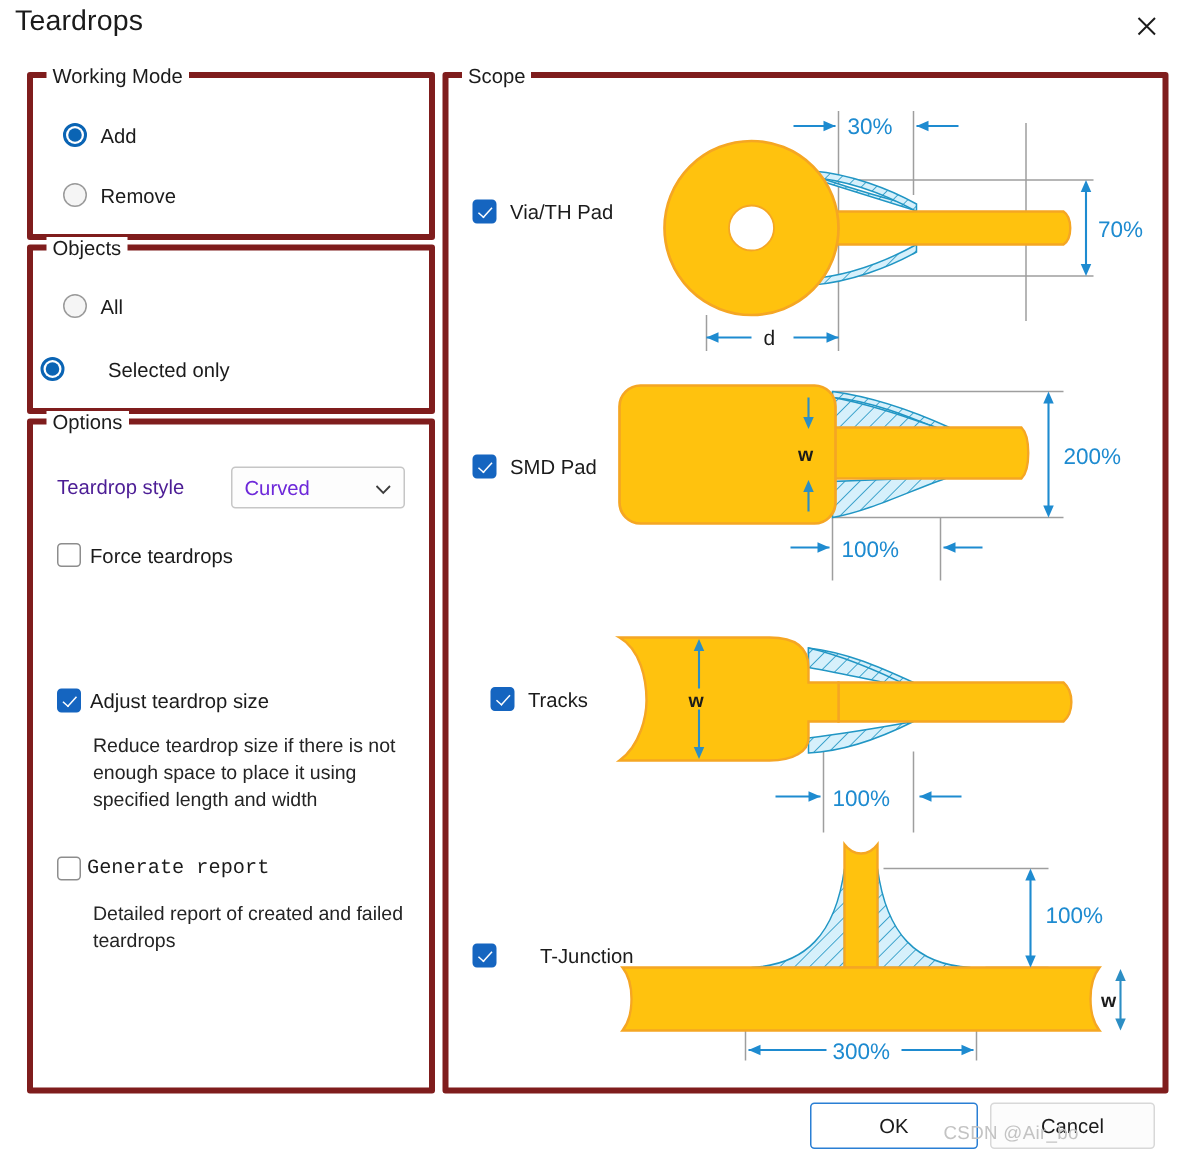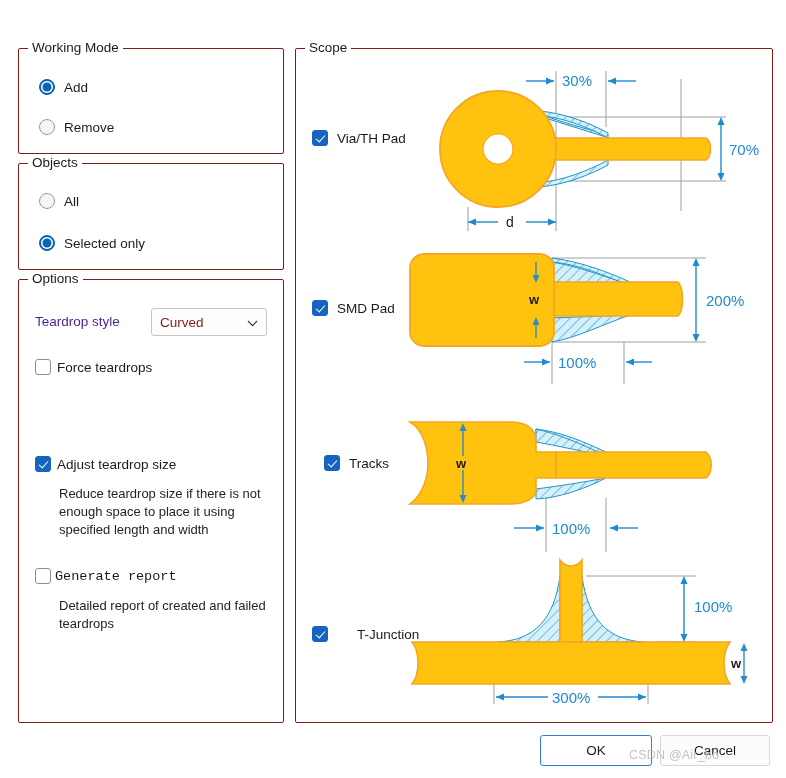--- a/index.html
+++ b/index.html
@@ -24,21 +24,21 @@
     position: absolute; right: 8px; top: 4px;
     width: 28px; height: 26px;
     display: flex; align-items: center; justify-content: center;
     cursor: pointer;
   }
   .close-btn svg { display: block; }
 
   
   .group {
     position: absolute;
-    border: 1px solid #7f1d1d;
+    border: 4px solid #7f1d1d;
     border-radius: 2px;
     background: #ffffff;
   }
   .group > .legend {
     position: absolute; top: -9px; left: 9px;
     background: #ffffff; padding: 0 4px;
     font-size: 13.5px; color: #1b1b1b;
     white-space: nowrap;
   }
 
@@ -81,21 +81,21 @@
 
   
   .opt-label { position: absolute; font-size: 13.5px; color: #4c1d95; }
   .combo {
     position: absolute;
     box-sizing: border-box;
     border: 1px solid #c6c6c6; border-radius: 3px;
     background: #fdfdfd;
     display: flex; align-items: center;
     padding: 0 8px;
-    font-size: 13.5px; color: #7f1d1d;
+    font-size: 13.5px; color: #6d28d9;
     cursor: pointer;
   }
   .combo .cval { flex: 1 1 auto; }
   .combo .chev { flex: 0 0 auto; color: #4a4a4a; }
   .desc {
     position: absolute; font-size: 13px; color: #242424;
     line-height: 18px; width: 210px;
   }
 
   
@@ -117,20 +117,28 @@
     position: absolute; left: 629px; top: 748px;
     font-size: 12.5px; color: #c3c3c3; white-space: nowrap;
     letter-spacing: .2px;
   }
 </style>
 </head>
 <body>
 
 <div id="root">
 
+  <div class="titlebar">
+    <div class="dlg-title">Teardrops</div>
+    <div class="close-btn">
+      <svg width="13" height="13" viewBox="0 0 13 13" aria-hidden="true">
+        <path d="M1 1 L12 12 M12 1 L1 12" stroke="#1b1b1b" stroke-width="1.3" fill="none"></path>
+      </svg>
+    </div>
+  </div>
 
   <div class="group" style="left:18px; top:48px; width:264px; height:104px;">
     <div class="legend">Working Mode</div>
 
     <div class="row" style="left:20px; top:30px;">
       <span class="radio checked"></span>
       <span class="lbl">Add</span>
     </div>
 
     <div class="row" style="left:20px; top:70px;">
@@ -140,21 +148,21 @@
   </div>
 
   <div class="group" style="left:18px; top:163px; width:264px; height:105px;">
     <div class="legend">Objects</div>
 
     <div class="row" style="left:20px; top:29px;">
       <span class="radio"></span>
       <span class="lbl">All</span>
     </div>
 
-    <div class="row" style="left:20px; top:71px;">
+    <div class="row" style="left:5px; top:71px;gap:20px;">
       <span class="radio checked"></span>
       <span class="lbl">Selected only</span>
     </div>
   </div>
 
   <div class="group" style="left:18px; top:279px; width:264px; height:442px;">
     <div class="legend">Options</div>
 
     <div class="opt-label" style="left:16px; top:34px;">Teardrop style</div>
 

